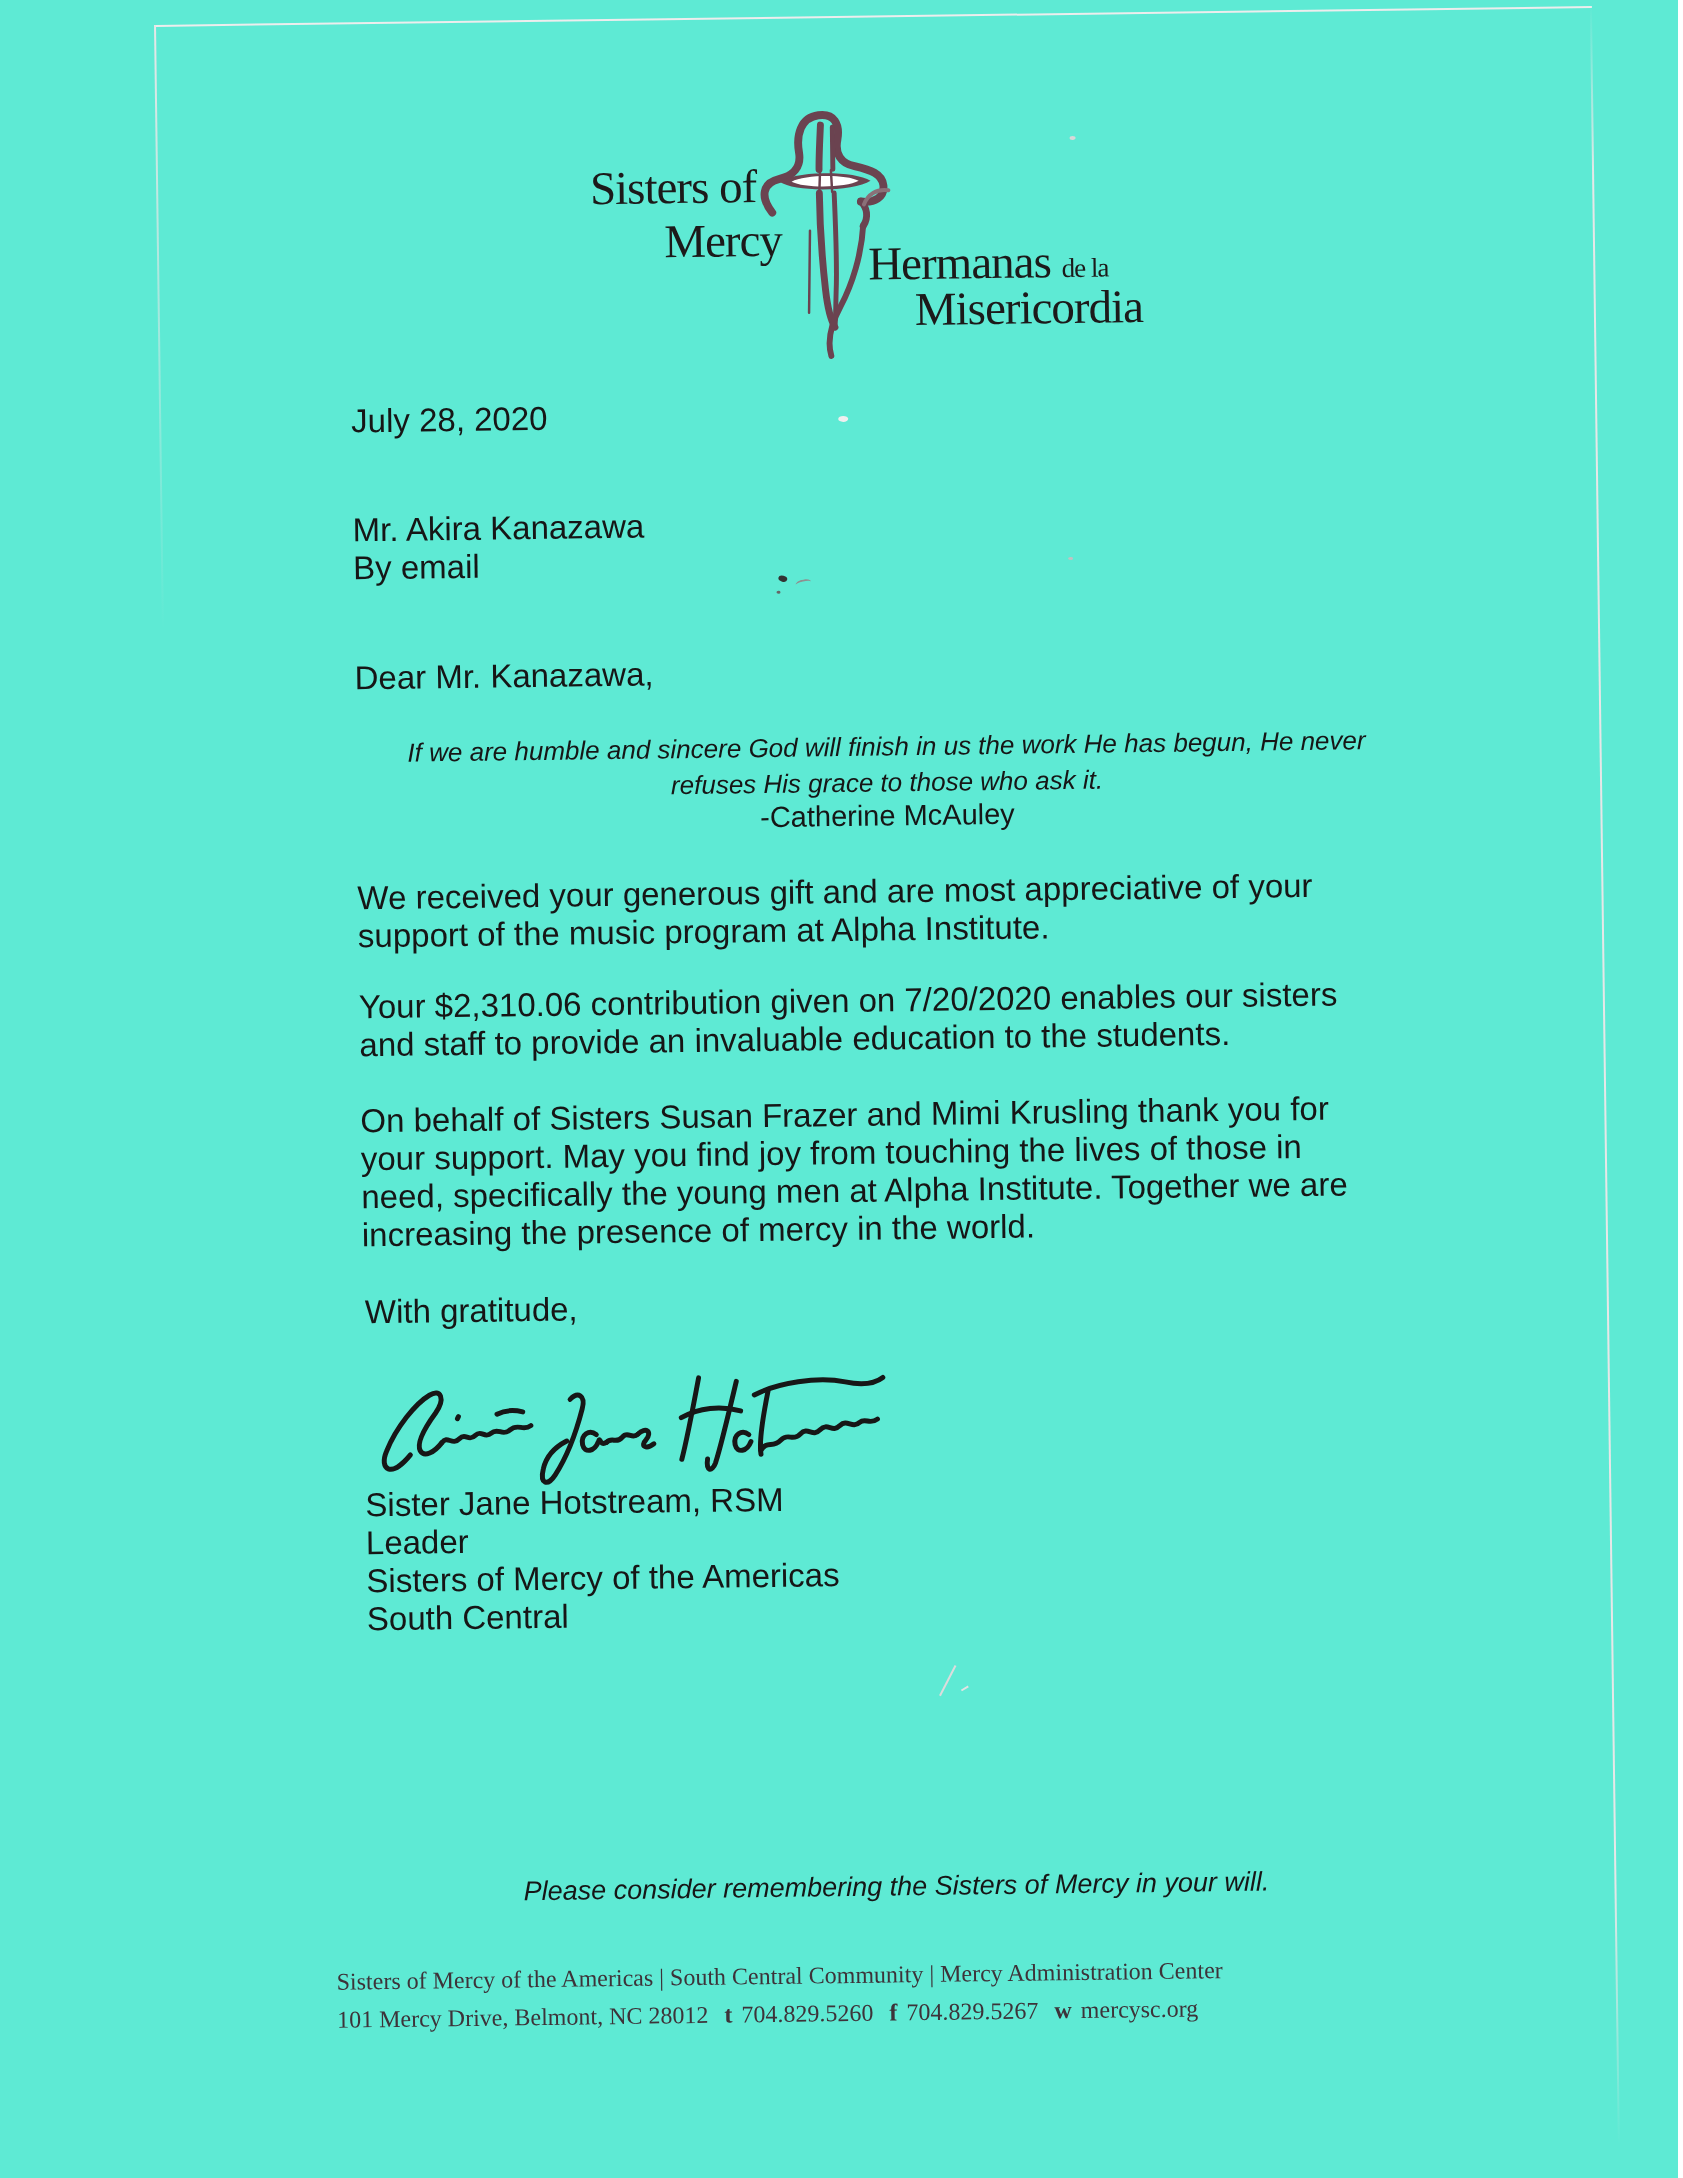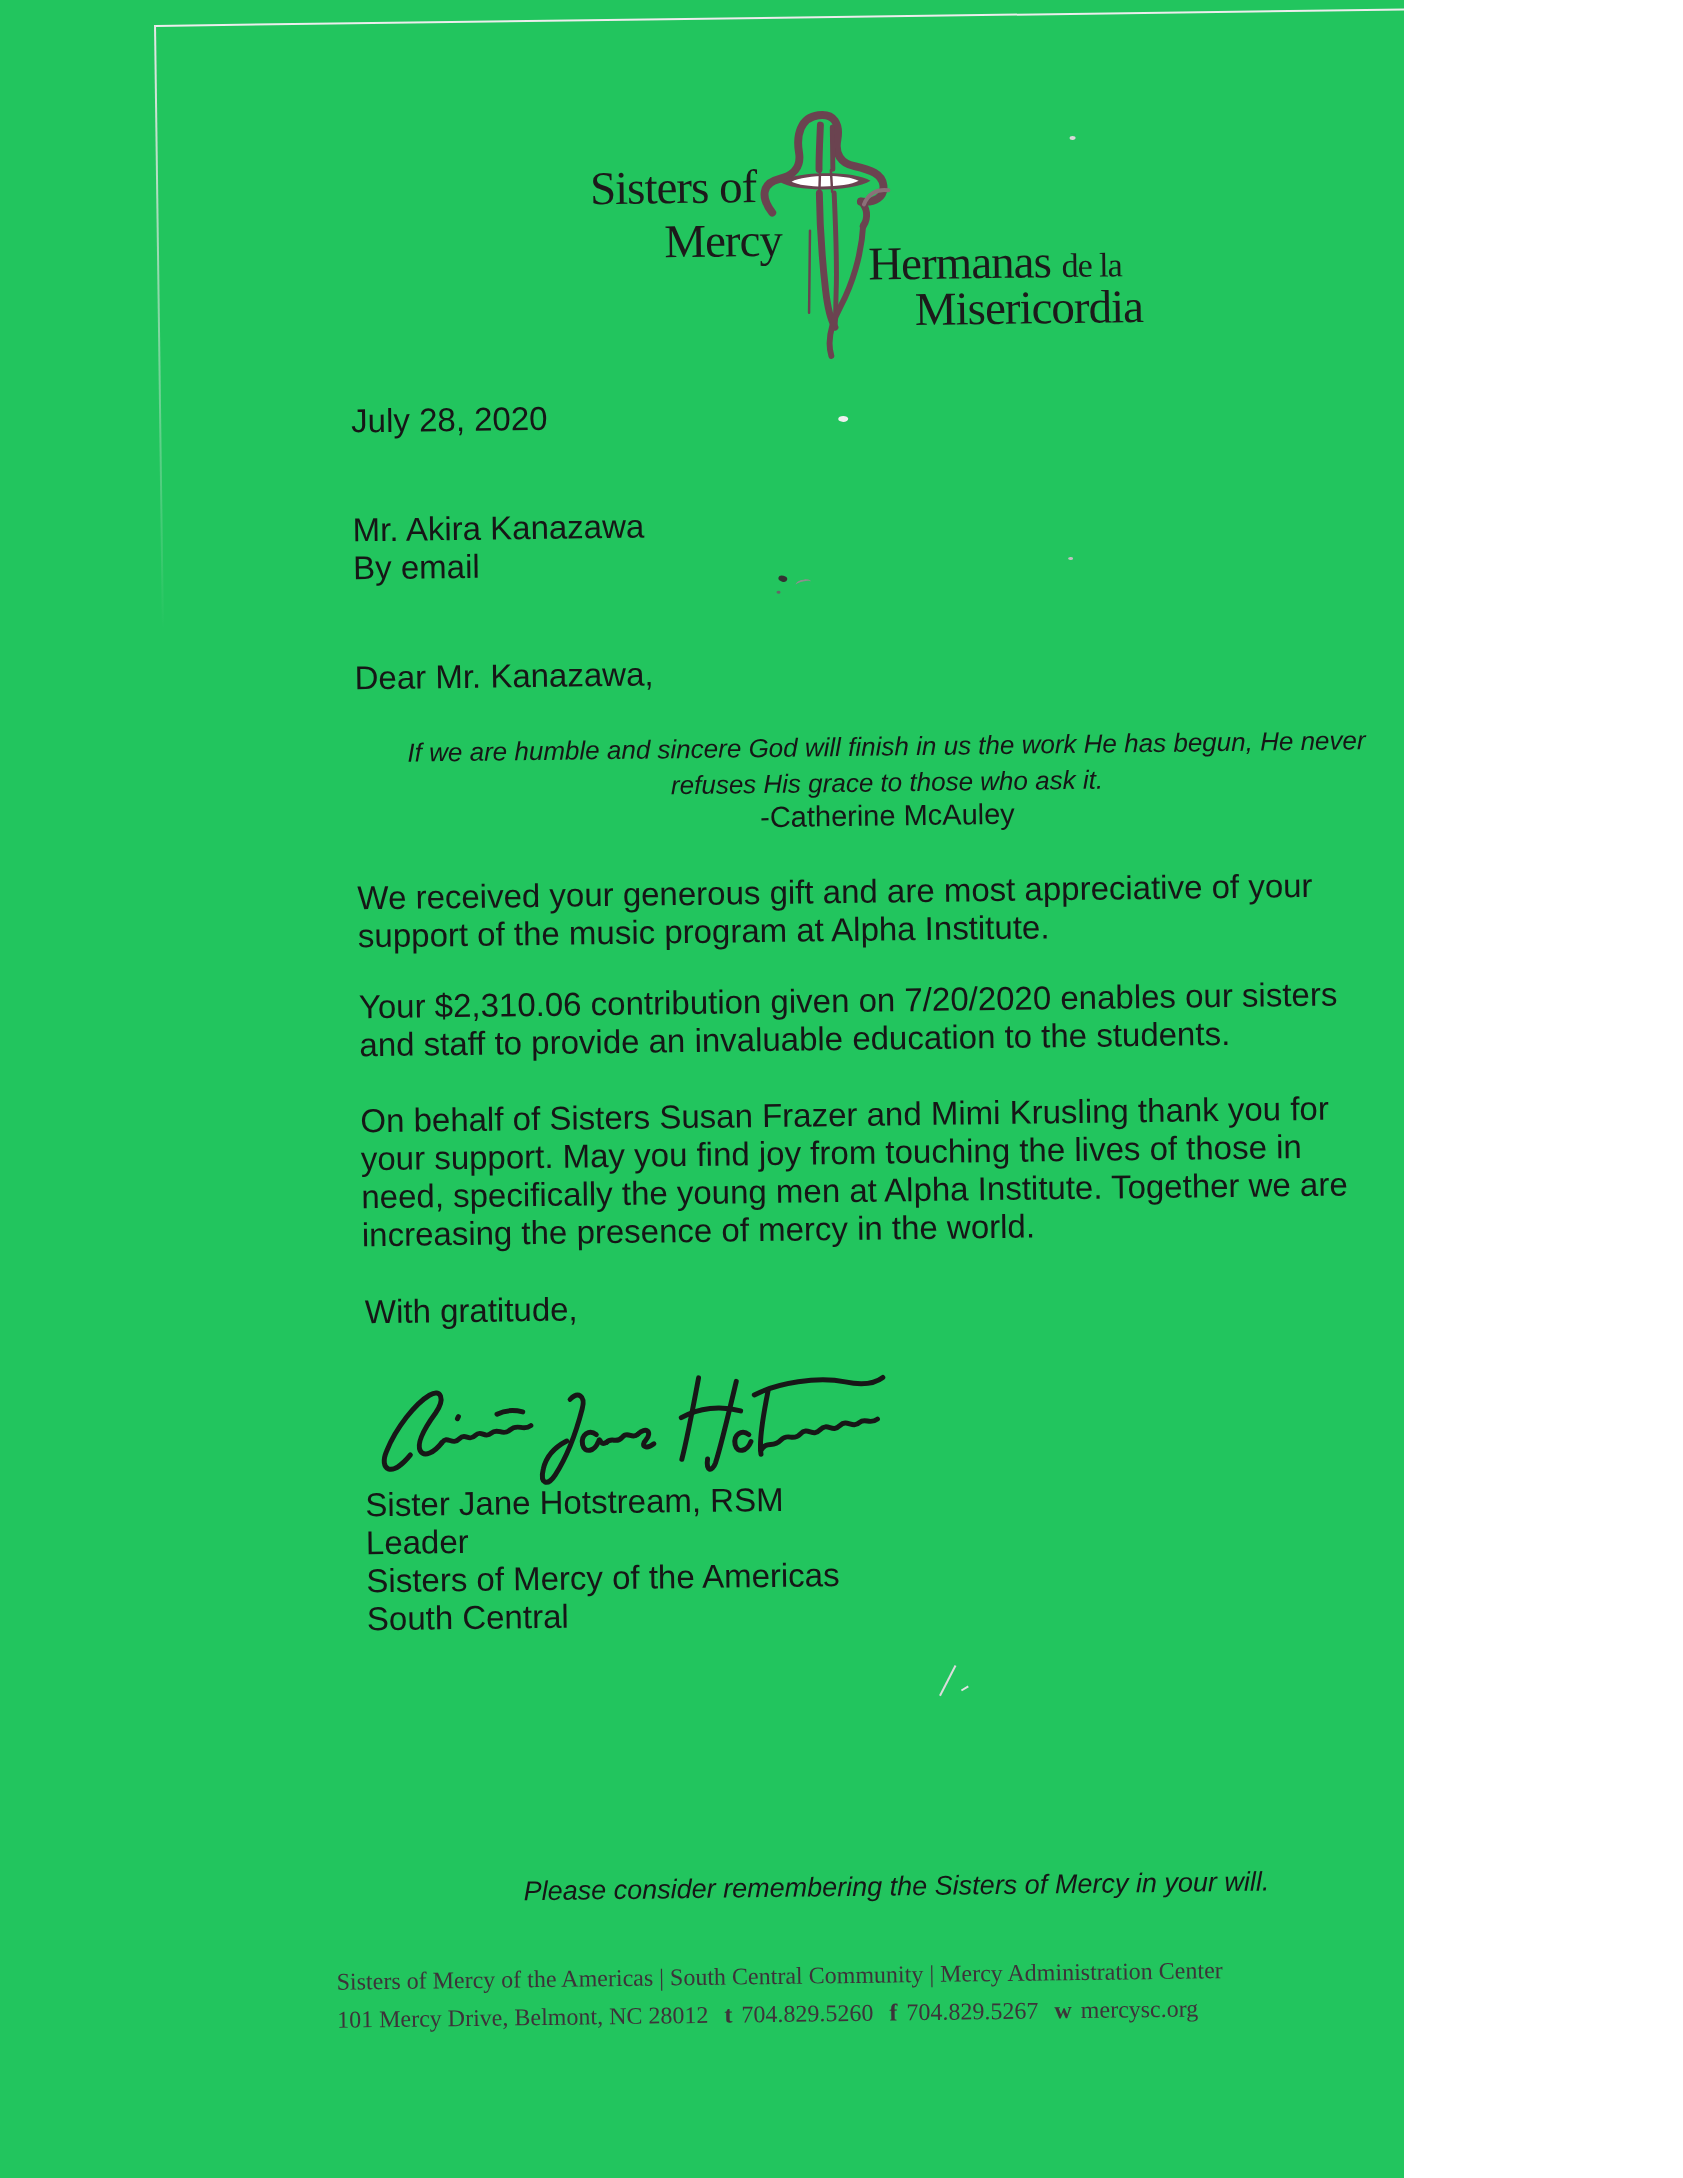--- a/index.html
+++ b/index.html
@@ -1,32 +1,32 @@
 <!DOCTYPE html>
 <html><head>
 <meta charset="utf-8">
 <style>
   html,body{margin:0;padding:0;background:#ffffff;}
-  .page{position:relative;width:1404px;height:2178px;background:#22c55e;overflow:hidden;
+  .page{position:relative;width:1678px;height:2178px;background:#5eead4;overflow:hidden;
         font-family:"Liberation Sans",sans-serif;color:#161616;}
   .paper{position:absolute;left:0;top:0;width:1683px;height:2178px;
          transform:rotate(-0.75deg);transform-origin:842px 1089px;}
   .abs{position:absolute;}
   
   .edge{position:absolute;background:#ededed;}
   .edge-top{left:170px;top:16px;width:1436px;height:2px;}
   .edge-left{left:168px;top:16px;width:2px;height:604px;
              background:linear-gradient(#e7e7e7,rgba(231,231,231,0));}
   .edge-right{left:1604px;top:16px;width:2px;height:2138px;
              background:linear-gradient(rgba(230,230,230,0),#e7e7e7 8%,#e7e7e7 88%,rgba(230,230,230,0));}
   
   .logo-serif{font-family:"Liberation Serif",serif;color:#1c1a1a;letter-spacing:-1px;}
   .logo-left{font-size:47px;text-align:right;line-height:1;}
   .logo-right{font-size:47px;line-height:1;}
-  .logo-small{font-size:34px;}
+  .logo-small{font-size:27px;}
   
   .t{font-size:33px;line-height:38px;white-space:pre-line;}
   .quote{font-size:26px;line-height:36px;font-style:italic;text-align:center;white-space:pre-line;width:1188px;}
   .attrib{font-size:29px;text-align:center;width:1188px;}
   .note{font-size:27px;font-style:italic;text-align:center;width:1188px;}
   .footer{font-family:"Liberation Serif",serif;font-size:24px;line-height:38px;color:#3d3339;}
   .footer .lbl{font-weight:bold;margin-left:16px;margin-right:9px;}
   .speck{position:absolute;}
 </style>
 </head>

